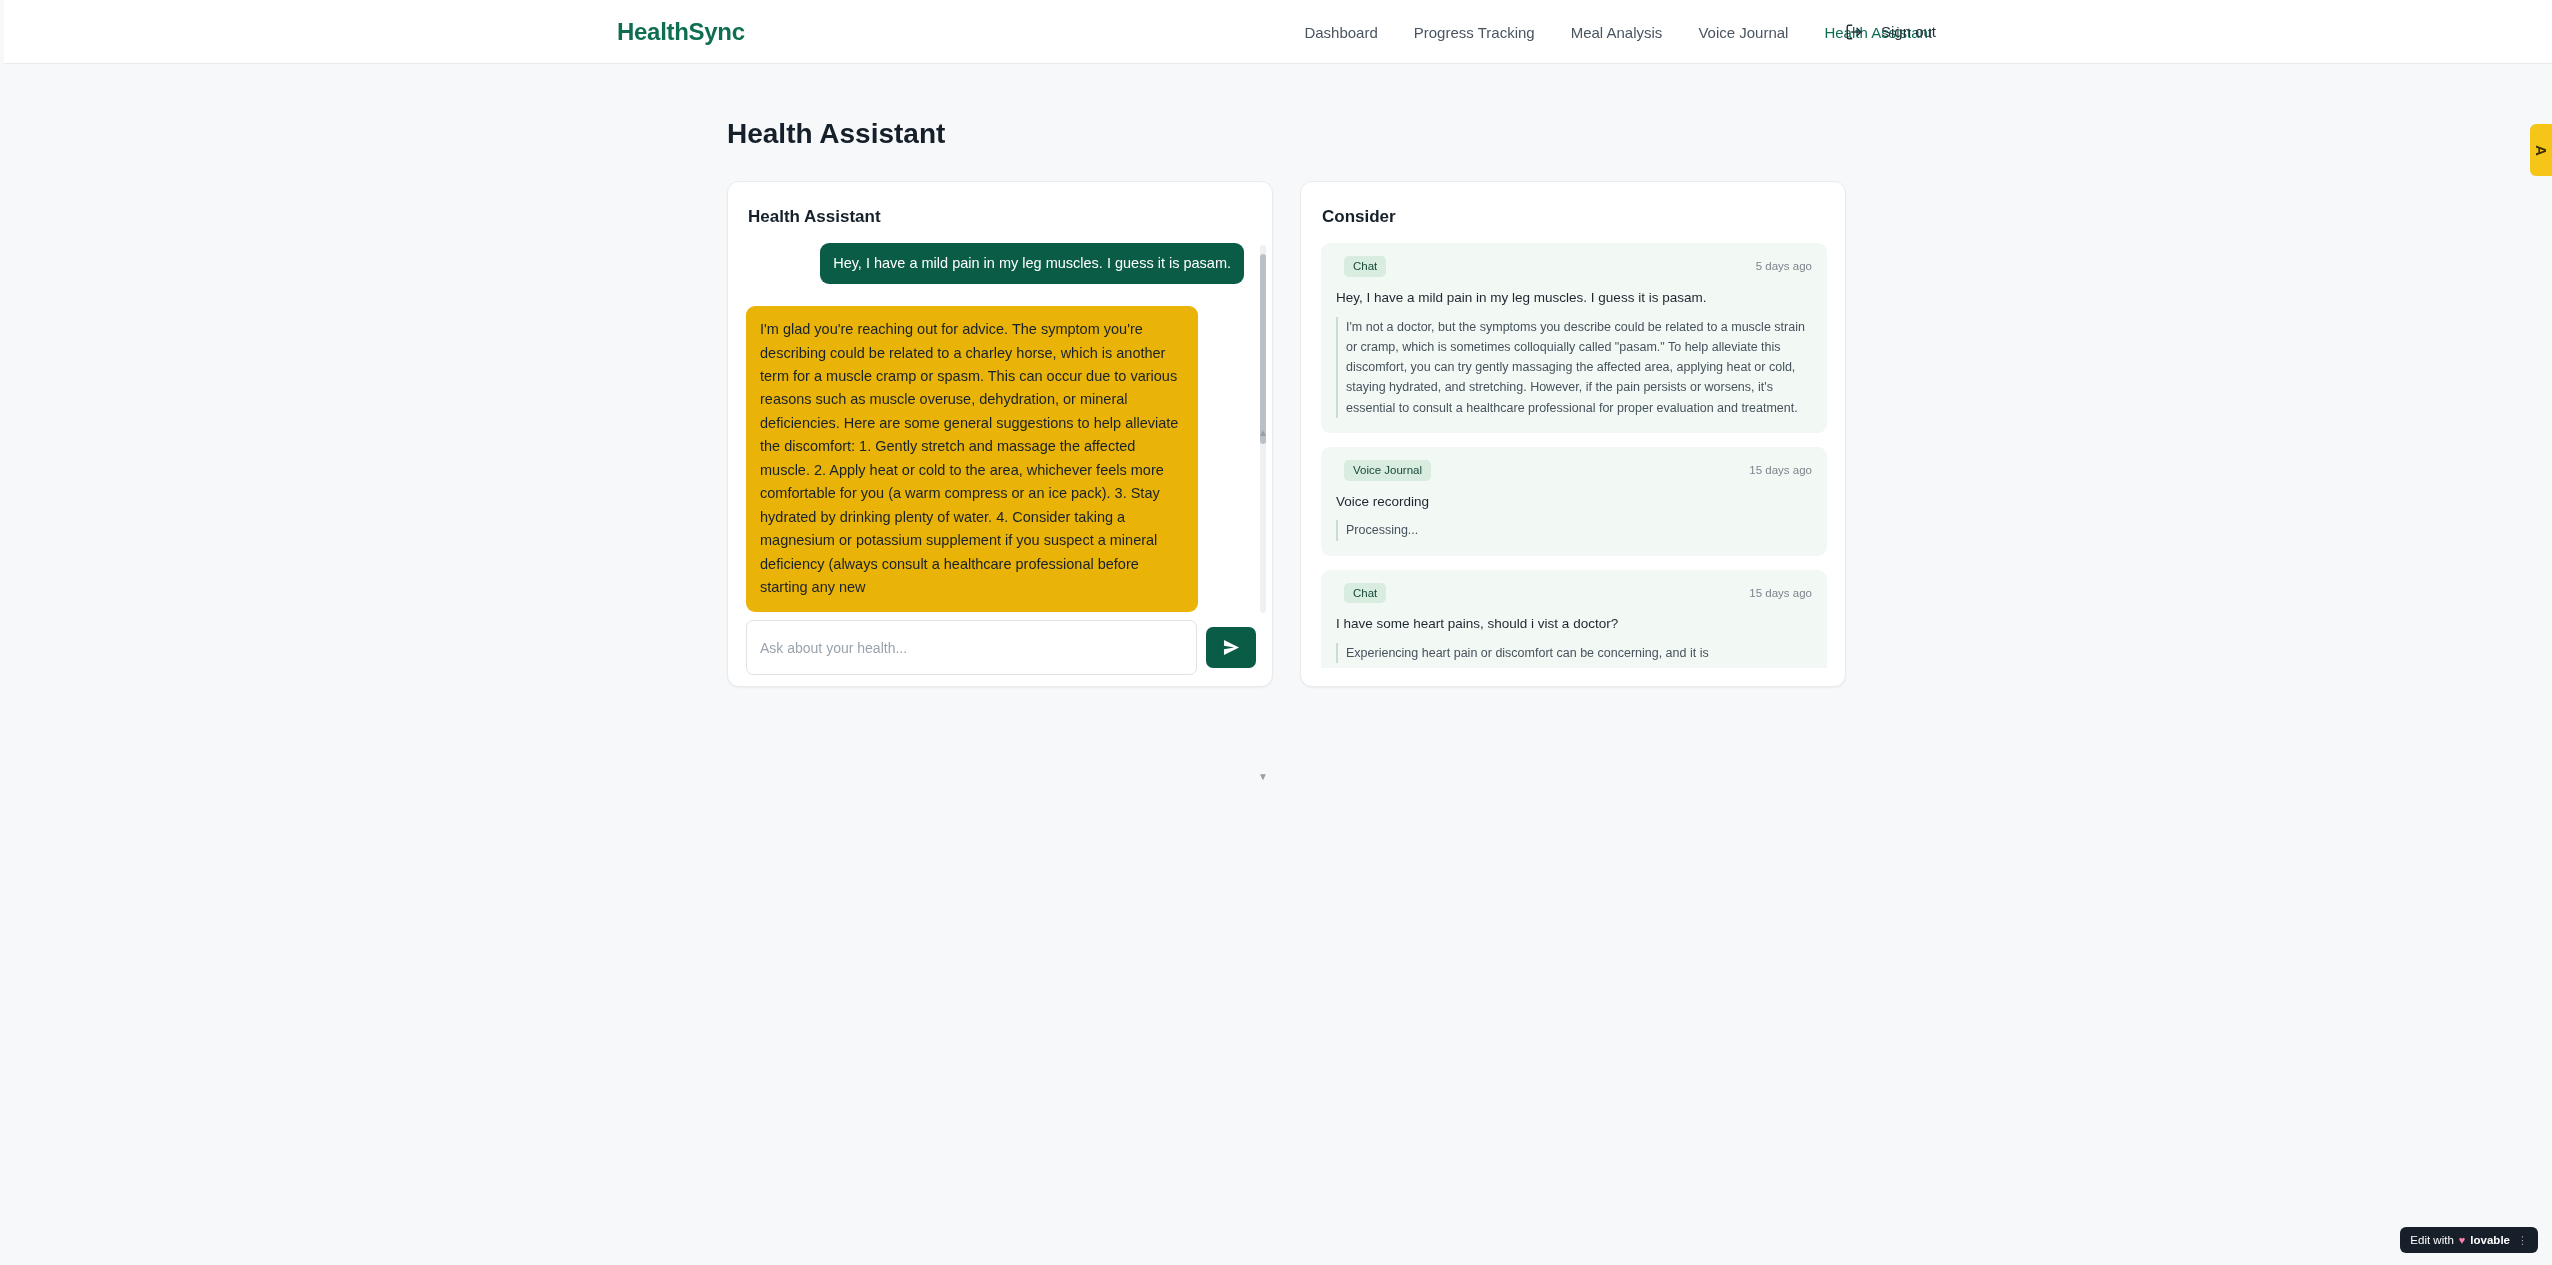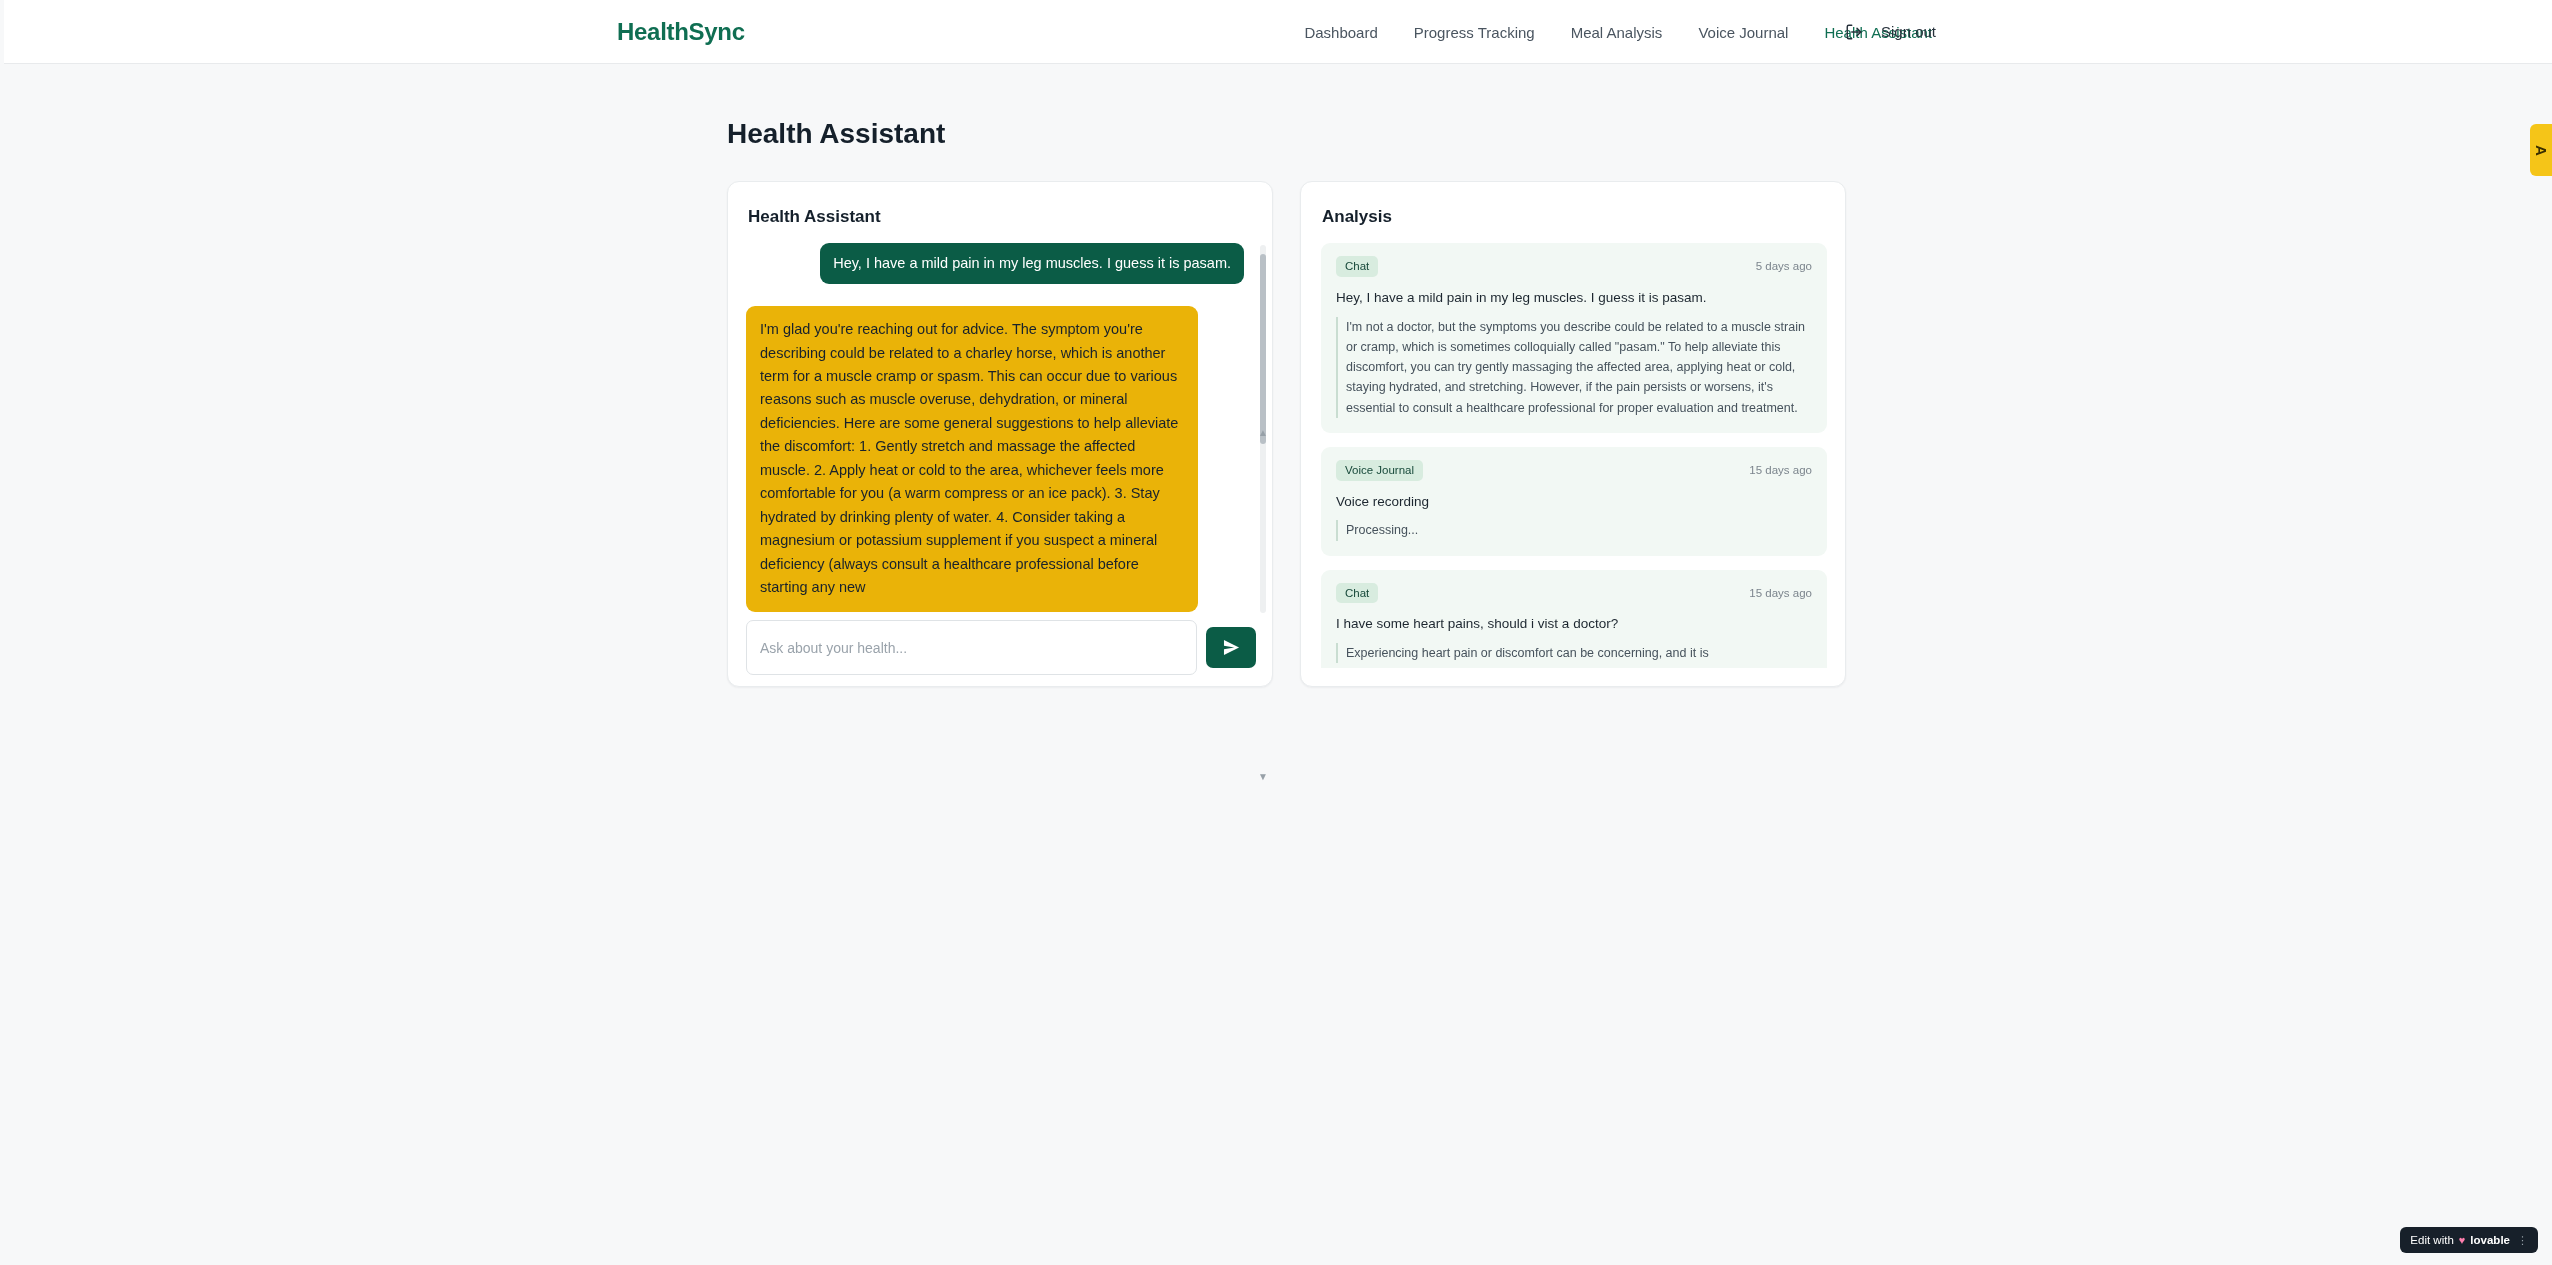--- a/index.html
+++ b/index.html
@@ -152,20 +152,21 @@
   }
   .history-item {
     background: #f2f8f4;
     border-radius: 9px;
     padding: 13px 15px 15px 15px;
     margin-bottom: 14px;
   }
   .hist-head {
     display: flex; align-items: center; justify-content: space-between;
     margin-bottom: 11px;
+    margin-left: 8px;
   }
   .badge {
     display: inline-block;
     background: #d8ecdf;
     color: #17493a;
     font-size: 11.5px;
     padding: 3px 9px;
     border-radius: 5px;
     line-height: 1.3;
   }
@@ -252,21 +253,21 @@
     <input type="text" placeholder="Ask about your health..." style="">
     <button class="send-btn">
       <svg width="19" height="19" viewBox="0 0 24 24" fill="#ffffff">
         <path d="M2.5 21.5l19-9.5-19-9.5v7.4l13 2.1-13 2.1z"></path>
       </svg>
     </button>
   </div>
 </div>
 
 <div class="card" id="history-card">
-  <div class="card-title">Analysis</div>
+  <div class="card-title">Consider</div>
 
   <div class="history-list">
 
     <div class="history-item">
       <div class="hist-head">
         <span class="badge">Chat</span>
         <span class="hist-time">5 days ago</span>
       </div>
       <div class="hist-prompt">Hey, I have a mild pain in my leg muscles. I guess it is pasam.</div>
       <div class="hist-reply">I'm not a doctor, but the symptoms you describe could be related to a muscle strain or cramp, which is sometimes colloquially called "pasam." To help alleviate this discomfort, you can try gently massaging the affected area, applying heat or cold, staying hydrated, and stretching. However, if the pain persists or worsens, it's essential to consult a healthcare professional for proper evaluation and treatment.</div>

